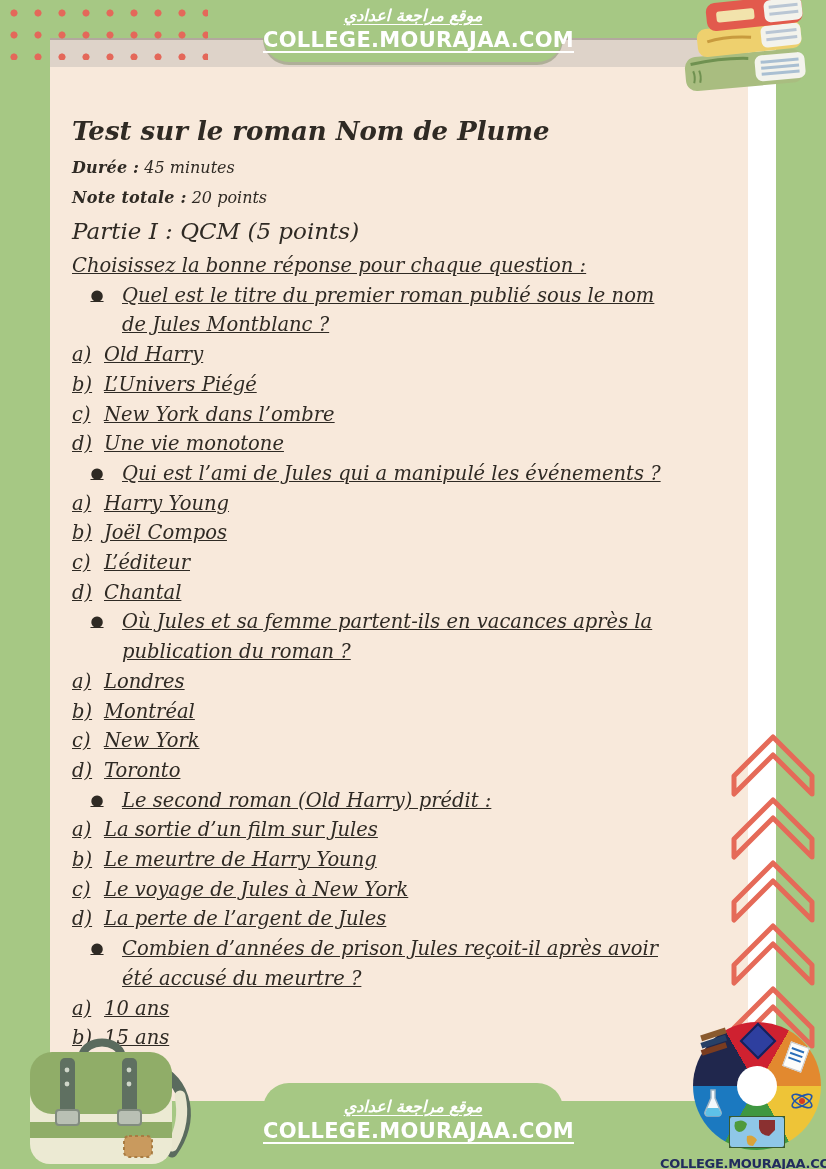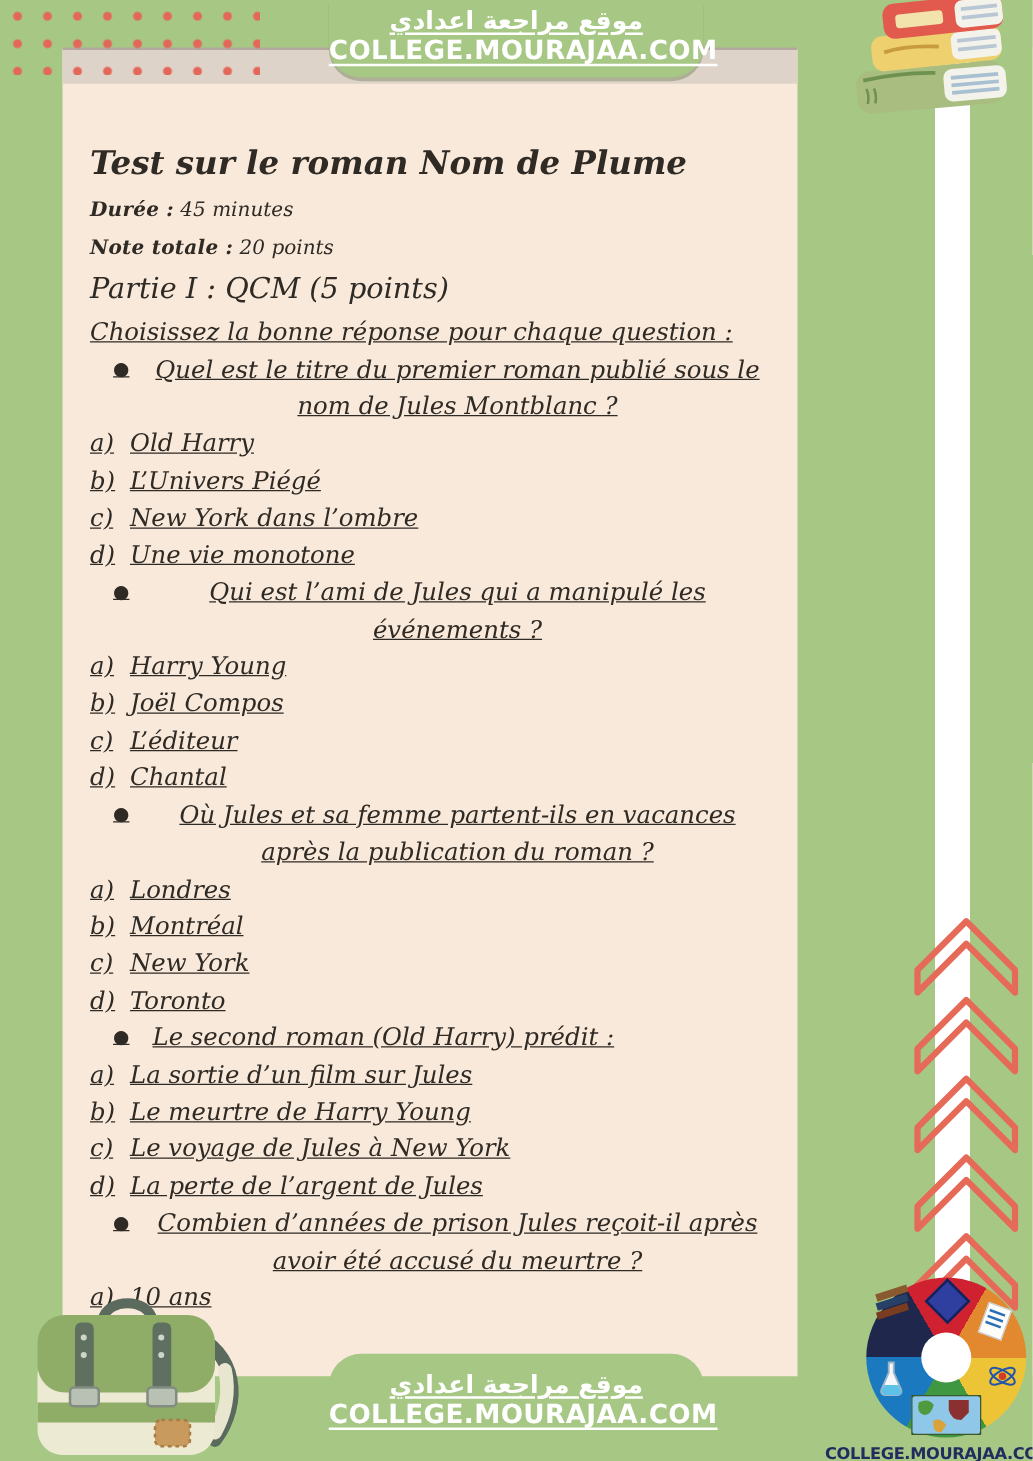--- a/index.html
+++ b/index.html
@@ -1,38 +1,38 @@
 <!DOCTYPE html>
 <html lang="fr"><head>
 <meta charset="utf-8">
 <style>
   html,body{margin:0;padding:0;}
   body{width:826px;height:1169px;position:relative;overflow:hidden;
        font-family:"DejaVu Sans",sans-serif;background:#a6c884;}
   .abs{position:absolute;}
 
   
-  .paper{left:50px;top:37px;width:588px;height:1066px;background:#f8e9db;
+  .paper{left:50px;top:37px;width:698px;height:1066px;background:#f8e9db;
          border-top:3px solid #b3a89e;border-bottom:5px solid #8d8d8d;z-index:1;}
   .paper-top-strip{position:absolute;left:0;top:0;width:100%;height:27px;background:#ded3c9;}
 
   
   .right-strip{left:748px;top:37px;width:28px;height:1066px;background:#ffffff;z-index:1;}
 
   
   .header-band{left:0;top:0;width:826px;height:38px;background:#a6c884;z-index:2;}
   .header-bump{left:263px;top:0;width:300px;height:62px;background:#a6c884;
                border-radius:0 0 26px 26px;z-index:3;text-align:center;
                box-shadow:0 3px 0 rgba(90,110,60,.35);padding-top:5px;box-sizing:border-box;}
   .footer-band{left:0;top:1101px;width:826px;height:68px;background:#a6c884;z-index:2;}
   .footer-bump{left:263px;top:1083px;width:300px;height:86px;background:#a6c884;
                border-radius:26px 26px 0 0;z-index:3;text-align:center;
                padding-top:13px;box-sizing:border-box;}
-  .site-ar{display:block;color:#fff;font-weight:bold;font-size:20px;line-height:22px;
-           text-decoration:underline;text-underline-offset:3px;direction:rtl;}
+  .site-ar{display:block;color:#fff;font-weight:bold;font-size:16px;line-height:22px;
+           text-decoration:underline;text-underline-offset:3px;direction:rtl;font-style:italic;}
   .site-domain{display:block;color:#fff;font-weight:bold;font-size:21px;line-height:26px;
            letter-spacing:.3px;text-decoration:underline;text-underline-offset:4px;}
 
   
   .dots{left:0;top:0;width:208px;height:60px;z-index:4;
         background-image:radial-gradient(circle,#e4685a 3.2px,rgba(0,0,0,0) 3.9px);
         background-size:24px 22px;background-position:2px 2px;}
 
   
   .chevron{position:absolute;left:731px;width:84px;height:70px;z-index:2;}
@@ -42,21 +42,21 @@
   .doc{position:absolute;left:22px;top:27px;right:28px;
        font-family:"DejaVu Serif",serif;font-style:italic;color:#2f2a24;}
   .doc h1{font-size:26px;line-height:36px;margin:46px 0 4px 0;font-weight:bold;}
   .doc h1 .novel{font-weight:bold;}
   .meta{font-size:16px;line-height:30px;margin:0;}
   .meta strong{letter-spacing:.2px;}
   .doc h2{font-size:23px;line-height:34px;margin:1px 0 3px 0;font-weight:normal;}
   .docbody{font-size:19.5px;line-height:29.7px;text-decoration:underline;}
   .question{display:flex;align-items:flex-start;}
   .bullet{width:50px;text-align:center;flex:0 0 50px;font-size:15px;font-style:normal;}
-  .qtext{max-width:555px;display:inline-block;text-align:center;}
+  .qtext{max-width:555px;display:inline-block;}
   .option{display:flex;}
   .okey{flex:0 0 32px;}
 
   
   .books{left:672px;top:0;width:154px;height:102px;z-index:4;}
 
   
   .backpack{left:2px;top:1034px;width:205px;height:135px;z-index:5;}
 
   

